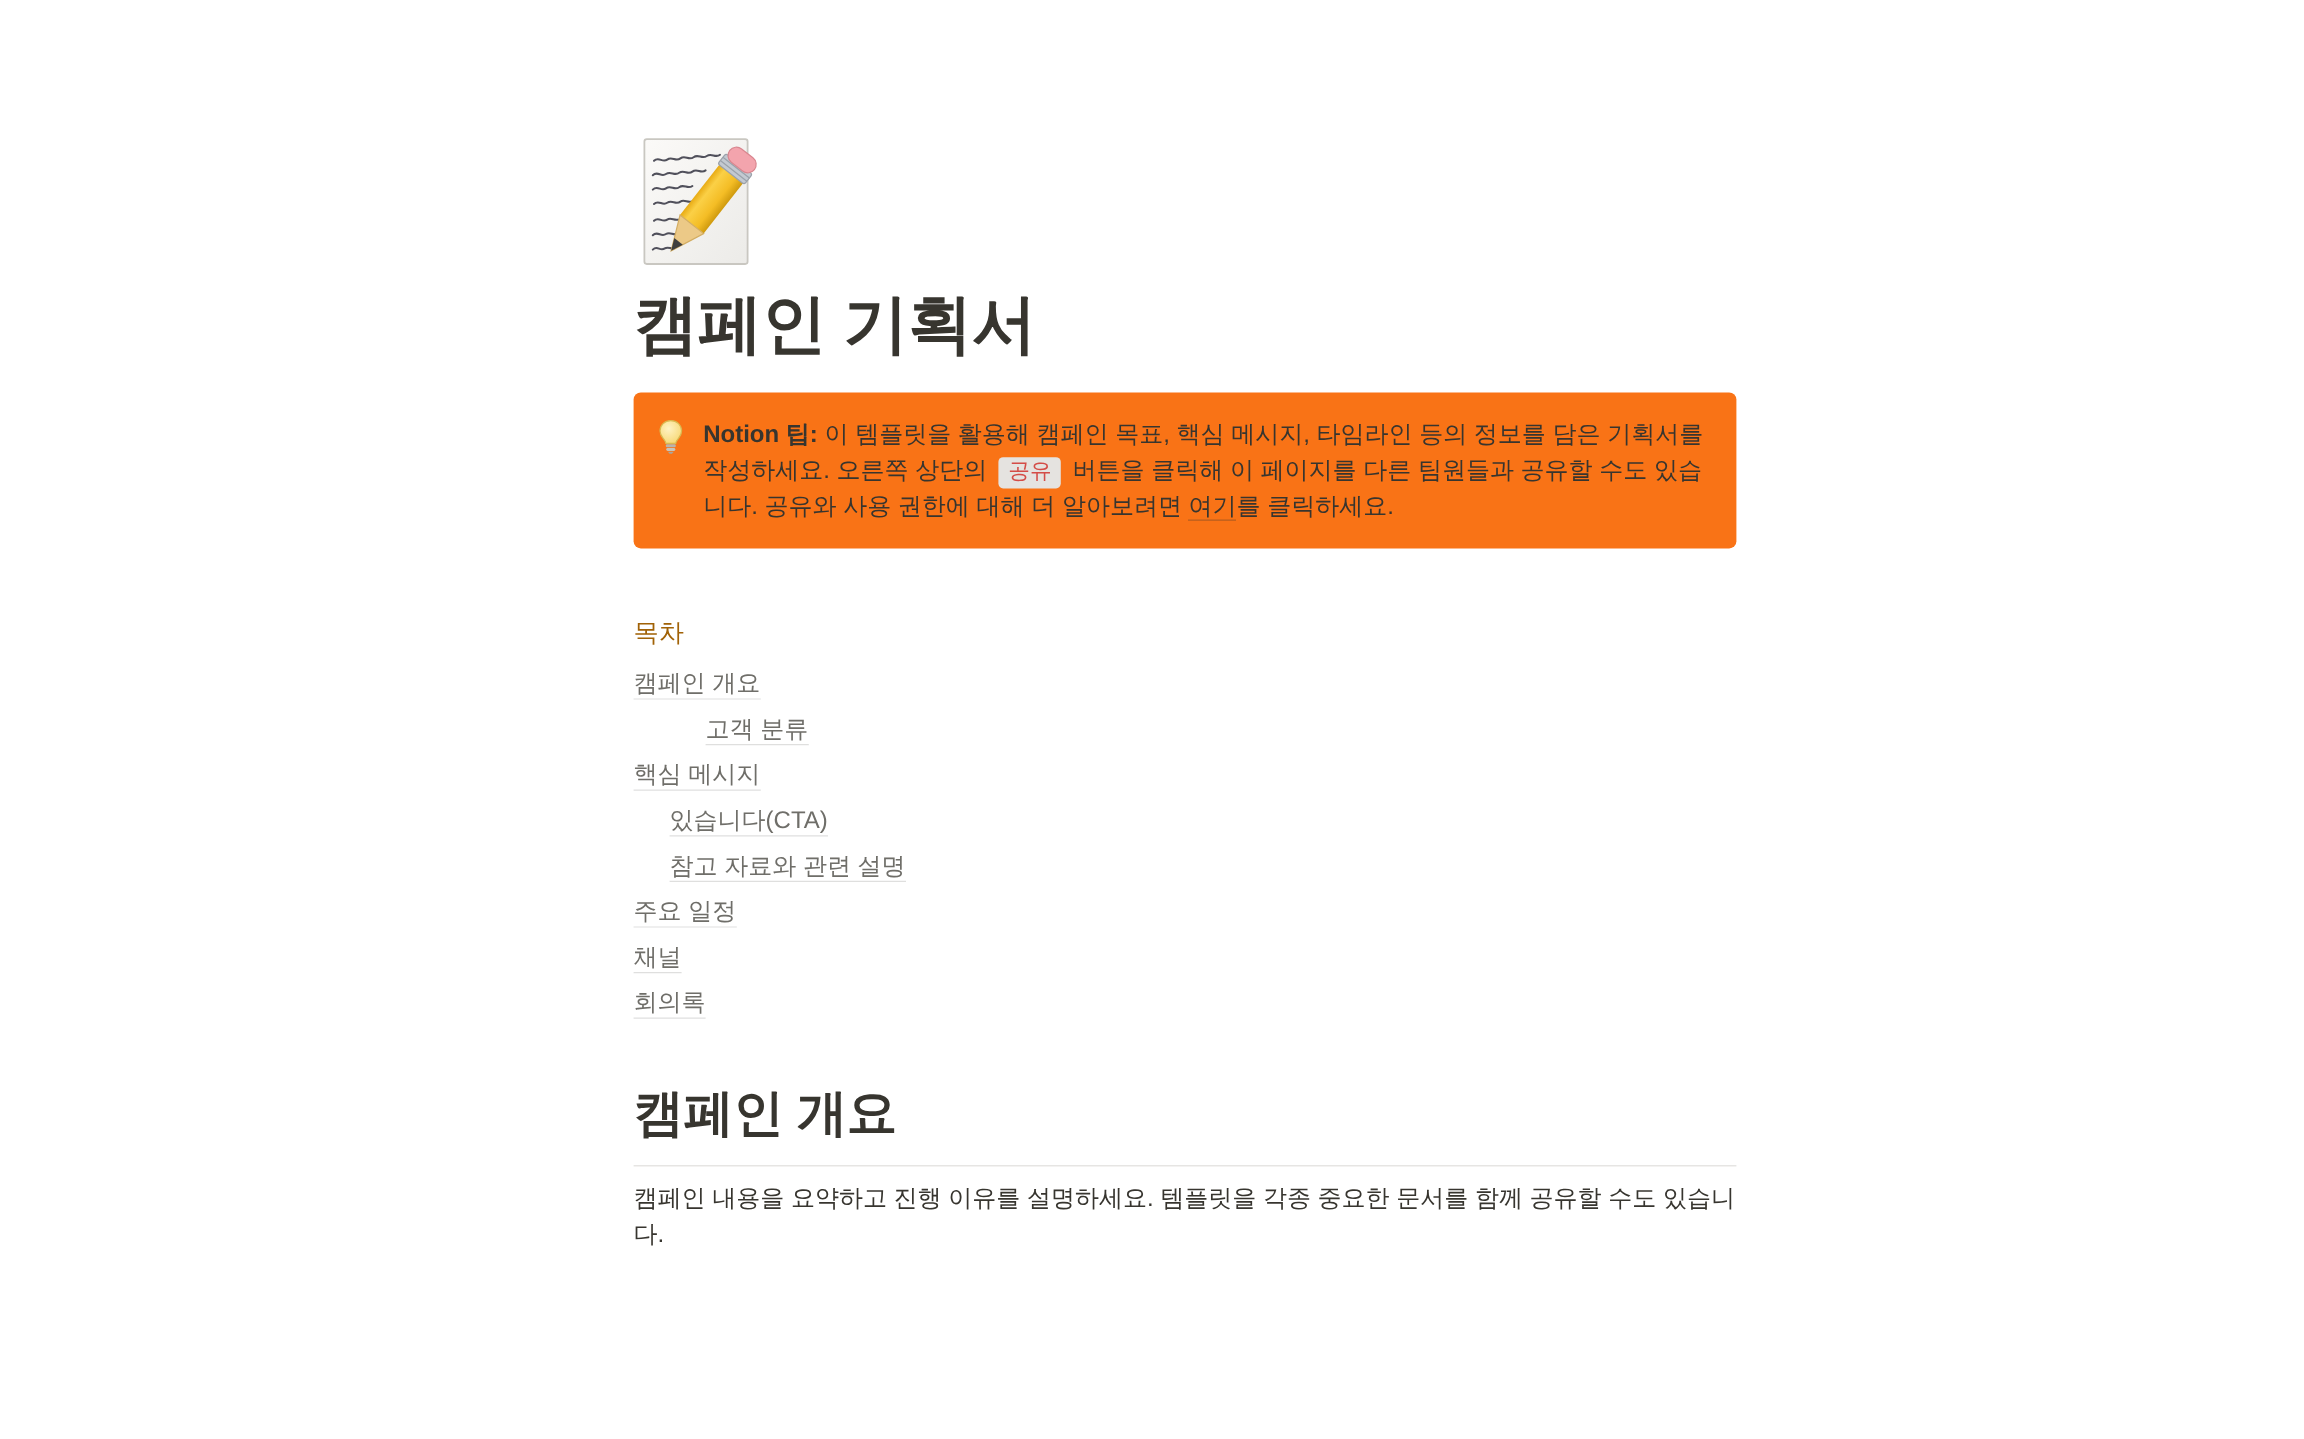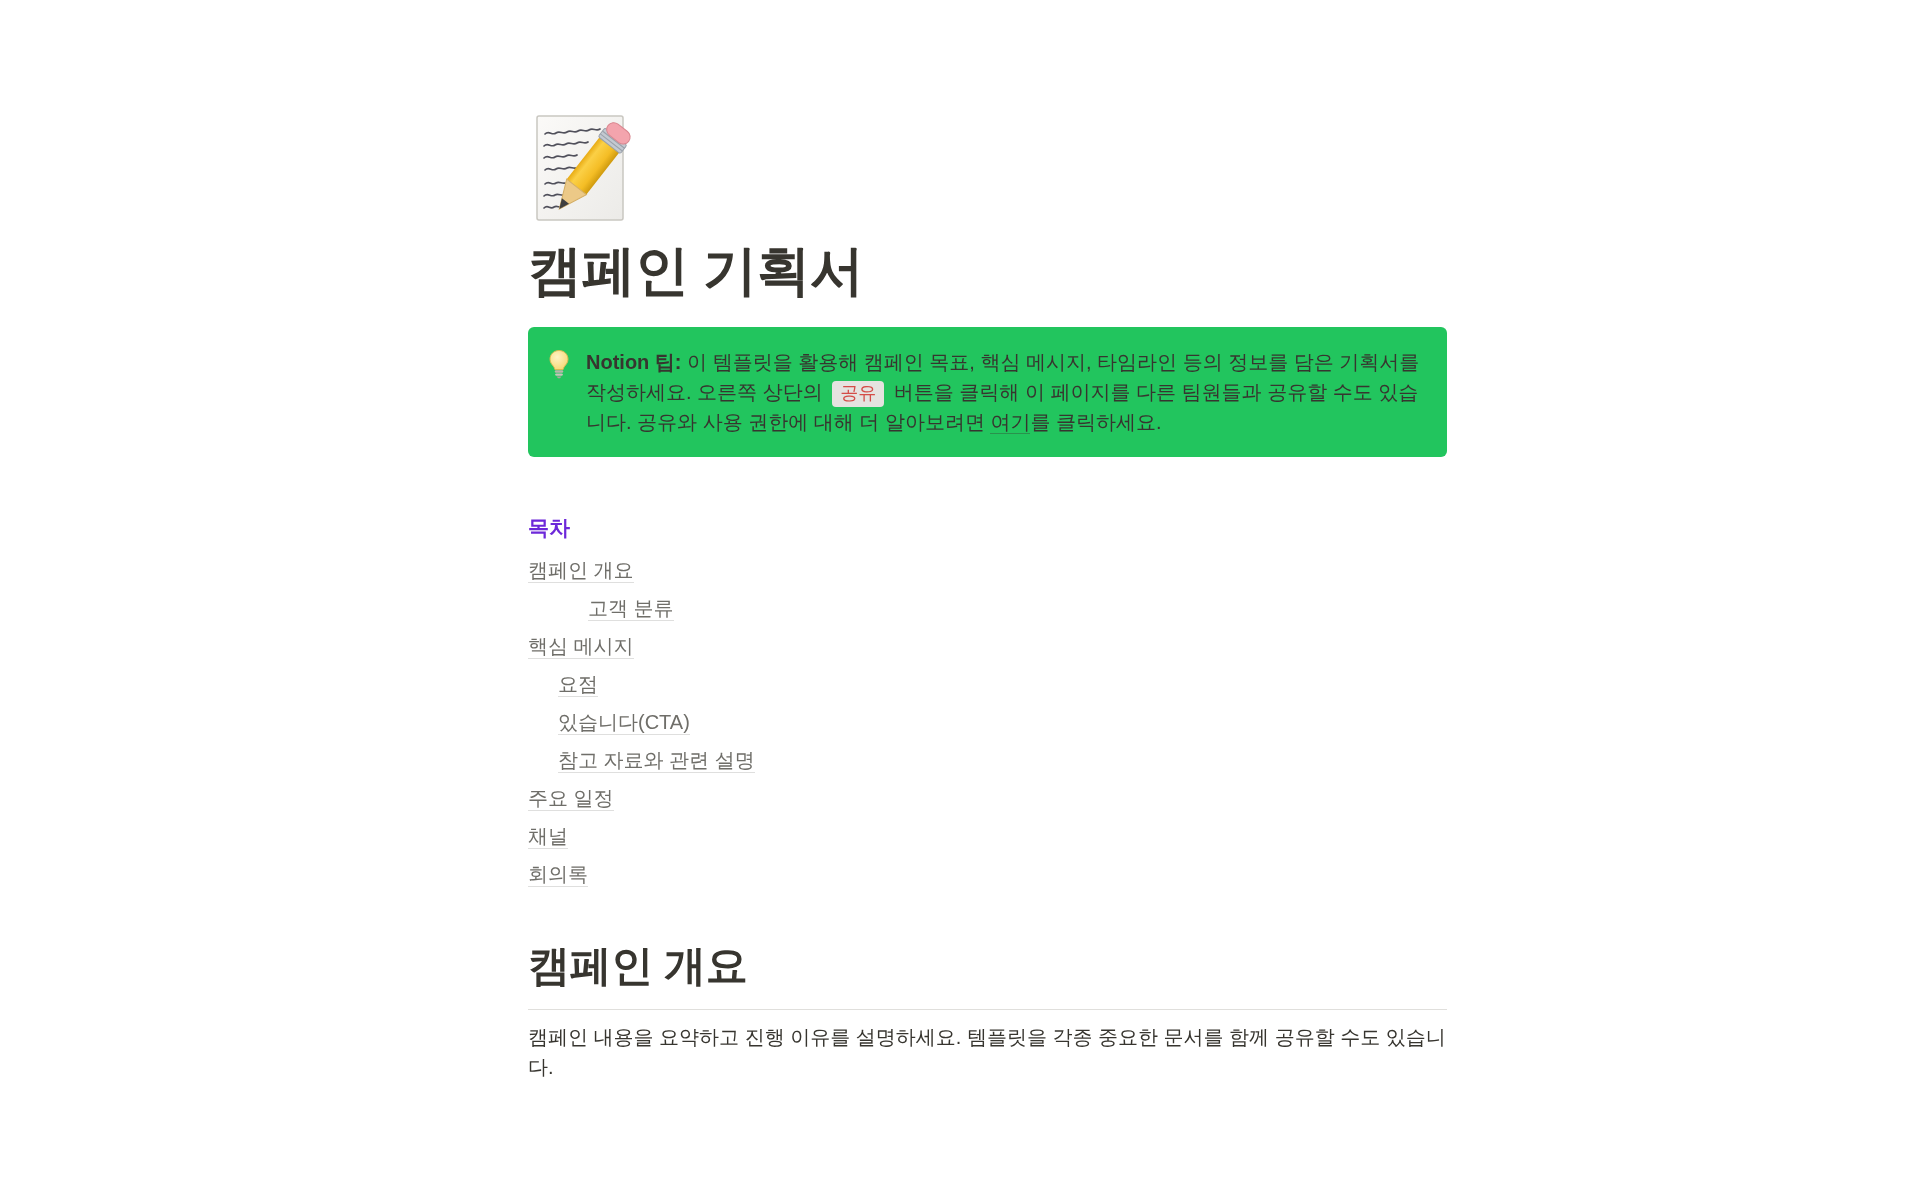--- a/index.html
+++ b/index.html
@@ -28,21 +28,21 @@
   .page-title {
     margin-top: 12px;
     font-size: 54px;
     font-weight: 700;
     line-height: 1.2;
     color: #37352f;
     letter-spacing: -0.5px;
   }
   .callout {
     margin-top: 24px;
-    background: #22c55e;
+    background: #f97316;
     border-radius: 6px;
     padding: 20px 22px 20px 18px;
     display: flex;
     align-items: flex-start;
   }
   .callout-icon {
     flex: 0 0 auto;
     width: 26px;
     height: 30px;
     margin-top: 2px;
@@ -67,23 +67,23 @@
   }
   .inline-link {
     color: #37352f;
     text-decoration: none;
     border-bottom: 1.5px solid rgba(55,53,47,0.35);
     cursor: pointer;
   }
   .toc-heading {
     margin-top: 56px;
     font-size: 21px;
-    font-weight: 700;
-    line-height: 30px;
-    color: #6d28d9;
+    font-weight: 400;
+    line-height: 30px;
+    color: #a16207;
   }
   .toc-list { margin-top: 8px; }
   .toc-item {
     padding: 4px 0;
     line-height: 30px;
     font-size: 20px;
     cursor: pointer;
   }
   .toc-item.lvl-1 { padding-left: 30px; }
   .toc-item.lvl-2 { padding-left: 60px; }
@@ -178,21 +178,20 @@
         <span class="share-chip">공유</span>
         <span>버튼을 클릭해 이 페이지를 다른 팀원들과 공유할 수도 있습니다. 공유와 사용 권한에 대해 더 알아보려면 </span><a class="inline-link">여기</a><span>를 클릭하세요.</span>
       </div>
     </div>
 
     <div class="toc-heading">목차</div>
     <div class="toc-list">
       <div class="toc-item lvl-0"><span class="toc-link">캠페인 개요</span></div>
       <div class="toc-item lvl-2"><span class="toc-link">고객 분류</span></div>
       <div class="toc-item lvl-0"><span class="toc-link">핵심 메시지</span></div>
-      <div class="toc-item lvl-1"><span class="toc-link">요점</span></div>
       <div class="toc-item lvl-1"><span class="toc-link">있습니다(CTA)</span></div>
       <div class="toc-item lvl-1"><span class="toc-link">참고 자료와 관련 설명</span></div>
       <div class="toc-item lvl-0"><span class="toc-link">주요 일정</span></div>
       <div class="toc-item lvl-0"><span class="toc-link">채널</span></div>
       <div class="toc-item lvl-0"><span class="toc-link">회의록</span></div>
     </div>
 
     <h2 class="section-heading">캠페인 개요</h2>
     <div class="divider"></div>
     <p class="section-paragraph">캠페인 내용을 요약하고 진행 이유를 설명하세요. 템플릿을 각종 중요한 문서를 함께 공유할 수도 있습니다.</p>

